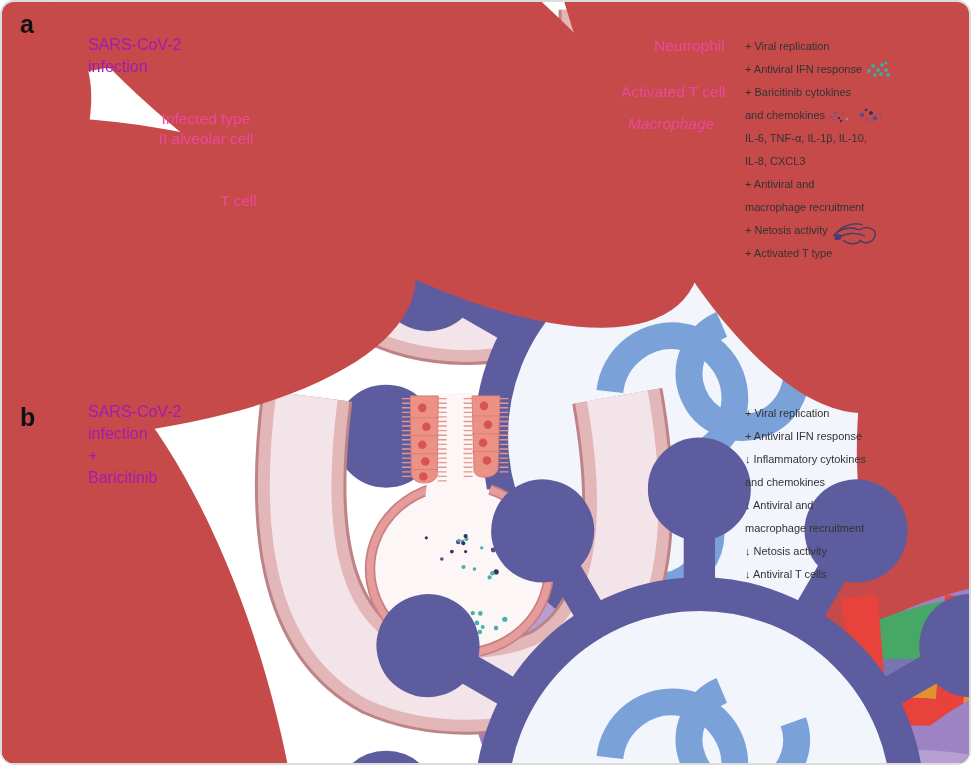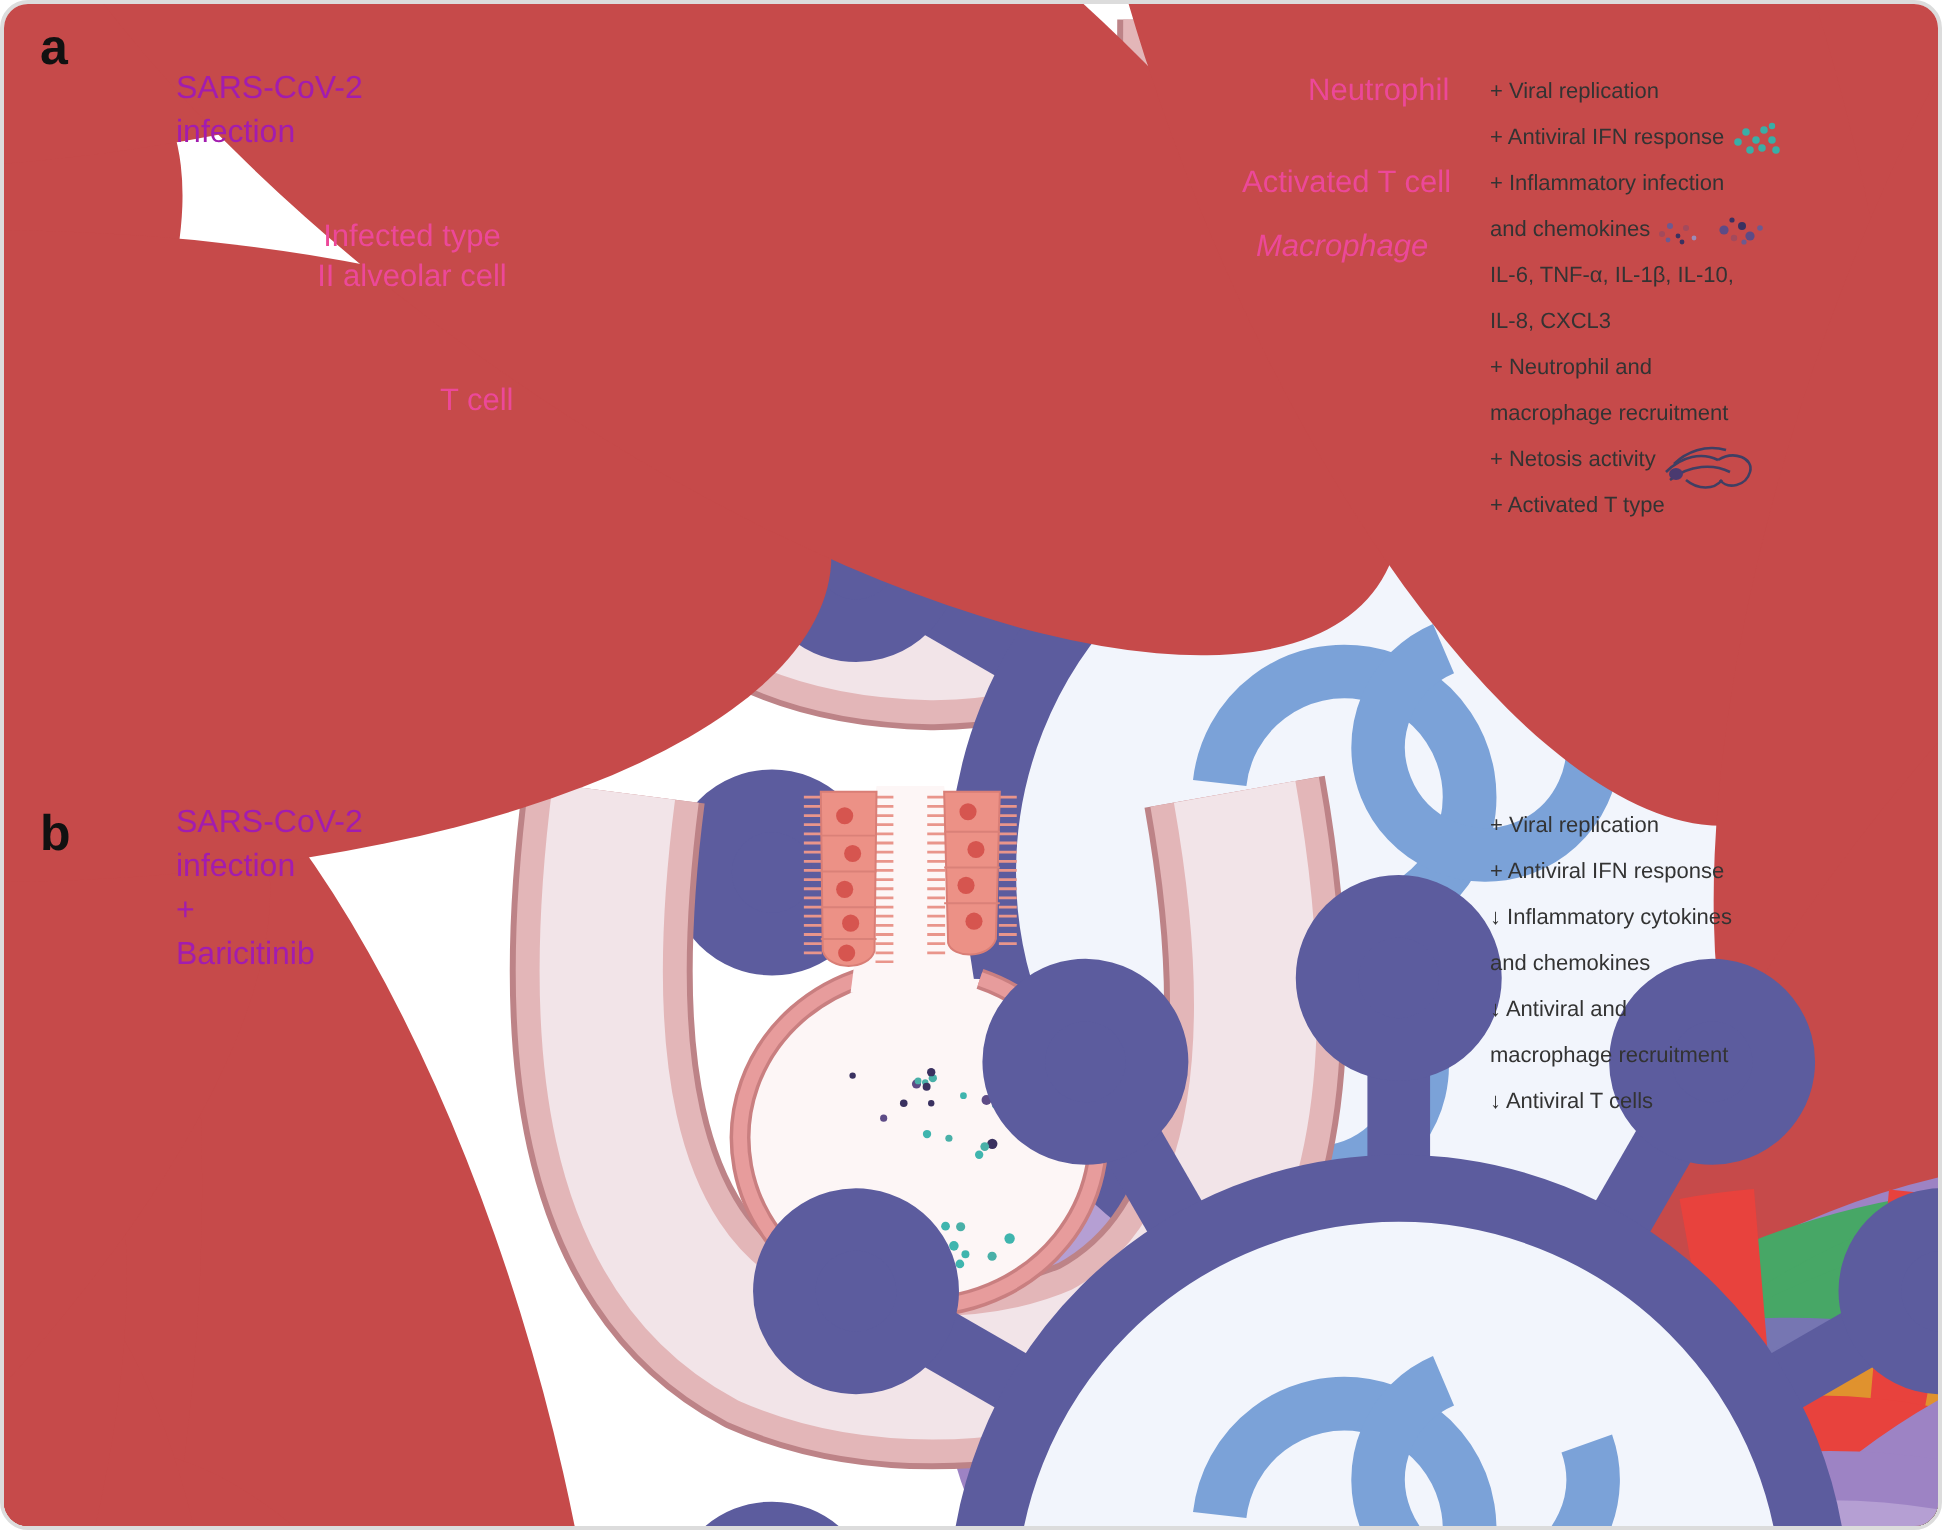--- a/index.html
+++ b/index.html
@@ -509,21 +509,21 @@
       <circle cx="17" cy="4" r="1.9"></circle>
             <circle cx="16" cy="13" r="1.9"></circle>
             <circle cx="10" cy="14" r="1.9"></circle>
       <circle cx="21" cy="9" r="1.9"></circle>
             <circle cx="23" cy="14" r="1.9"></circle>
             <circle cx="21" cy="2" r="1.6"></circle>
           </g>
     </svg>
       </div>
   <div class="fx-line">
-        <span>+ Inflammatory infection</span>
+        <span>+ Baricitinib cytokines</span>
       </div>
   <div class="fx-line">
         <span>and chemokines</span>
     <svg width="58" height="17" viewBox="0 0 58 17">
       <circle cx="3" cy="10" r="1.5" fill="#a34a5c"></circle>
           <circle cx="7" cy="6" r="1.5" fill="#6d5a8f"></circle>
       <circle cx="11" cy="11" r="1.2" fill="#3a3160"></circle>
           <circle cx="15" cy="7" r="1.5" fill="#a34a5c"></circle>
       <circle cx="6" cy="13" r="1.2" fill="#6d5a8f"></circle>
           <circle cx="13" cy="14" r="1.2" fill="#3a3160"></circle>
@@ -537,21 +537,21 @@
       <circle cx="38" cy="3" r="1.3" fill="#3a3160"></circle>
     </svg>
       </div>
   <div class="fx-line">
         <span>IL-6, TNF-α, IL-1β, IL-10,</span>
       </div>
   <div class="fx-line">
         <span>IL-8, CXCL3</span>
       </div>
   <div class="fx-line">
-        <span>+ Neutrophil and</span>
+        <span>+ Antiviral and</span>
       </div>
   <div class="fx-line">
         <span>macrophage recruitment</span>
       </div>
   <div class="fx-line">
         <span>+ Netosis activity</span>
     <svg width="52" height="30" viewBox="0 0 52 30" style="margin-bottom:-9px">
       <g fill="none" stroke="#3f3f63" stroke-width="1.3">
         <path d="M2,16 C10,8 20,6 28,10"></path>
         <path d="M4,20 C14,12 26,12 34,16"></path>
@@ -580,17 +580,20 @@
   <div class="fx-line">
         <span>and chemokines</span>
       </div>
   <div class="fx-line">
         <span>↓ Antiviral and</span>
       </div>
   <div class="fx-line">
         <span>macrophage recruitment</span>
       </div>
   <div class="fx-line">
+        <span>↓ Netosis activity</span>
+      </div>
+  <div class="fx-line">
         <span>↓ Antiviral T cells</span>
       </div>
 </div>
 
 </div>
 
 </body></html>

